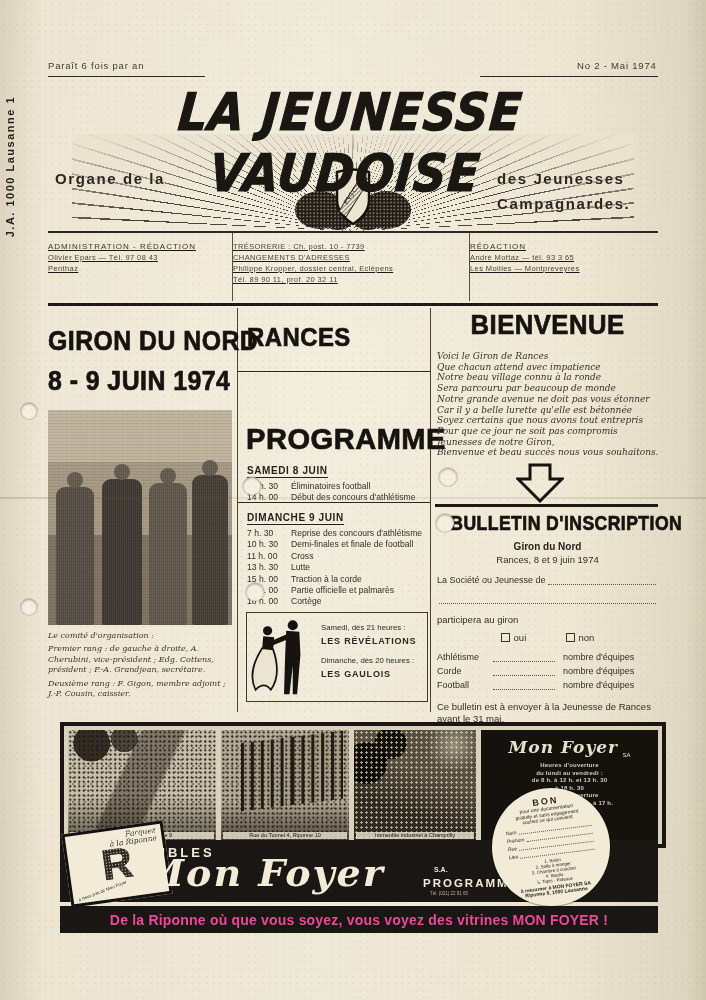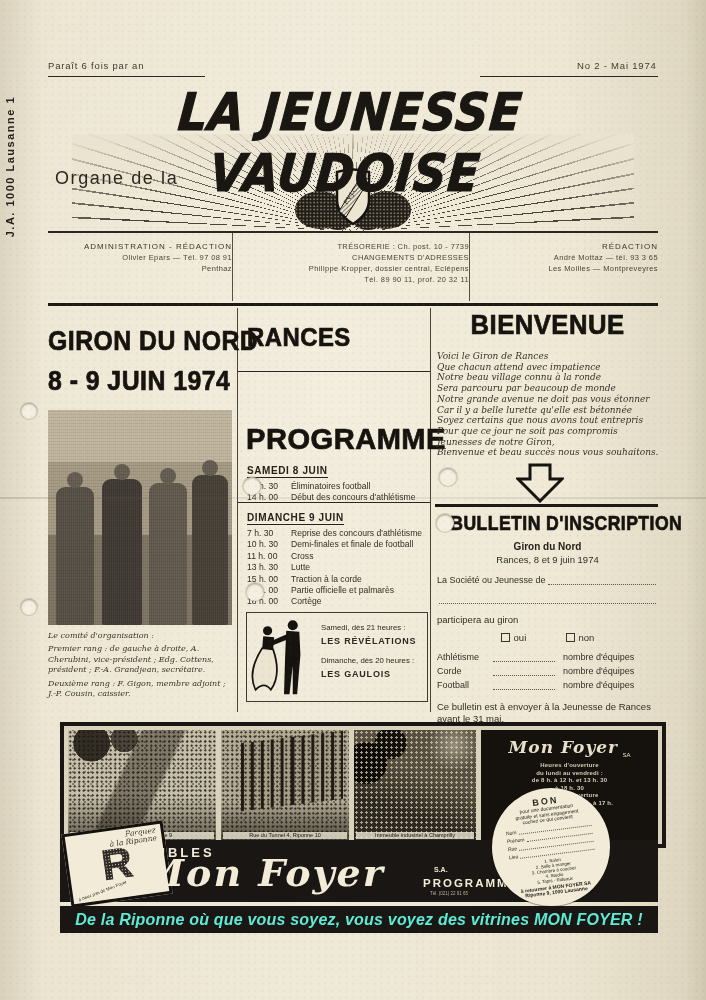--- a/index.html
+++ b/index.html
@@ -26,24 +26,24 @@
     font-family:"DejaVu Sans",sans-serif;font-style:italic;font-weight:bold;font-size:46px;
     letter-spacing:1px;color:#1a1712;-webkit-text-stroke:1.1px #1a1712;
     transform:skewX(-5deg) scaleY(1.12);transform-origin:center top;}
 
   .rays{position:absolute;left:72px;top:134px;width:562px;height:97px;z-index:1;
     background:repeating-conic-gradient(from 0deg at 50% 100%, rgba(45,40,32,.85) 0 .35deg, transparent .35deg 2.9deg);}
   .rays-fade{position:absolute;left:72px;top:134px;width:562px;height:97px;z-index:1;
     background:radial-gradient(ellipse 105% 115% at 50% 100%, rgba(234,227,208,0) 40%, rgba(234,227,208,.55) 68%, rgba(234,227,208,.95) 92%);}
   .emblem{position:absolute;left:292px;top:156px;z-index:2;}
 
-  .subt{position:absolute;z-index:3;font-size:18px;letter-spacing:1.6px;color:#2b2620;line-height:25px;
-    text-shadow:0 0 2px #eae3d0,0 0 4px #eae3d0,0 0 6px #eae3d0;}
-
-  .infobar{position:absolute;left:48px;top:233px;width:610px;height:68px;display:flex;z-index:2;text-align:right;}
+  .subt{position:absolute;z-index:3;font-size:15px;letter-spacing:1.6px;color:#2b2620;line-height:25px;
+    text-shadow:0 0 2px #eae3d0,0 0 4px #eae3d0,0 0 6px #eae3d0;font-weight:bold;}
+
+  .infobar{position:absolute;left:48px;top:233px;width:610px;height:68px;display:flex;z-index:2;text-align:left;text-decoration:underline;}
   .cell{padding-top:8px;font-size:7.5px;line-height:11px;color:#4c4536;letter-spacing:.4px;}
   .cell-t{font-size:8px;letter-spacing:1px;color:#3c362b;}
   .c1{width:184px;}
   .c2{width:236px;border-left:1px solid #55503f;border-right:1px solid #55503f;}
   .c3{flex:1;}
 
   .headline{position:absolute;font-weight:bold;color:#16130f;-webkit-text-stroke:.7px #16130f;
     letter-spacing:.5px;transform:scaleX(.92);transform-origin:left center;white-space:nowrap;}
 
   .sched-t{font-size:10px;font-weight:bold;letter-spacing:.6px;color:#26211a;}
@@ -131,21 +131,21 @@
     padding:8px 16px;box-sizing:border-box;box-shadow:0 0 0 1px rgba(20,17,12,.35);}
   .bon-title{font-size:9px;font-weight:bold;letter-spacing:2px;}
   .bon-sub{font-size:5px;line-height:5.6px;}
   .bon-field{display:flex;align-items:flex-end;font-size:5px;line-height:5px;margin-top:3px;}
   .bon-field .bd{flex:1;border-bottom:.8px dotted #5f5747;height:4px;margin-left:2px;}
   .bon-list{font-size:4.5px;line-height:5px;margin-top:3px;}
   .bon-addr{font-size:5px;line-height:5.6px;margin-top:2px;font-weight:bold;}
 
   .ad-strip{position:absolute;left:60px;top:906px;width:598px;height:27px;background:#191613;z-index:6;
     display:flex;align-items:center;justify-content:center;}
-  .strip-txt{font-style:italic;font-weight:bold;font-size:16px;letter-spacing:.2px;color:#5eead4;white-space:nowrap;}
+  .strip-txt{font-weight:bold;font-size:14px;letter-spacing:.2px;color:#ec4899;white-space:nowrap;}
 
   .arrow-svg{position:absolute;left:516px;top:463px;}
 </style>
 </head>
 <body>
 
 <div class="page">
 
   <div class="edge-text">J.A. 1000 Lausanne 1</div>
 
@@ -176,26 +176,30 @@
       <ellipse cx="76" cy="62" rx="16" ry="12"></ellipse>
     </g>
     <path d="M45 16 Q61 11 77 16 L77 44 Q77 58 61 68 Q45 58 45 44 Z" fill="#ece5d2" stroke="#16130f" stroke-width="2.5"></path>
     <path d="M47 55 L70 19 L77 24 L54 61 Z" fill="url(#hatch)" stroke="#16130f" stroke-width="1"></path>
     <text x="50" y="44" transform="rotate(-56 57 42)" font-size="6" font-family="DejaVu Serif, serif" fill="#16130f">F.V.J.C.</text>
   </svg>
 
   <div class="subt" style="left:55px;top:166px;">
     <div>Organe de la</div>
   </div>
+  <div class="subt" style="left:497px;top:166px;">
+    <div>des Jeunesses</div>
+    <div>Campagnardes.</div>
+  </div>
 
   <div class="rule" style="left:48px;top:231px;width:610px;height:1.5px;"></div>
   <div class="infobar">
     <div class="cell c1">
       <div class="cell-t">ADMINISTRATION - RÉDACTION</div>
-      <div>Olivier Epars — Tél. 97 08 91</div>
+      <div>Olivier Epars — Tél. 97 08 43</div>
       <div>Penthaz</div>
     </div>
     <div class="cell c2">
       <div>TRÉSORERIE : Ch. post. 10 - 7739</div>
       <div>CHANGEMENTS D'ADRESSES</div>
       <div>Philippe Kropper, dossier central, Eclépens</div>
       <div>Tél. 89 90 11, prof. 20 32 11</div>
     </div>
     <div class="cell c3">
       <div class="cell-t">RÉDACTION</div>

